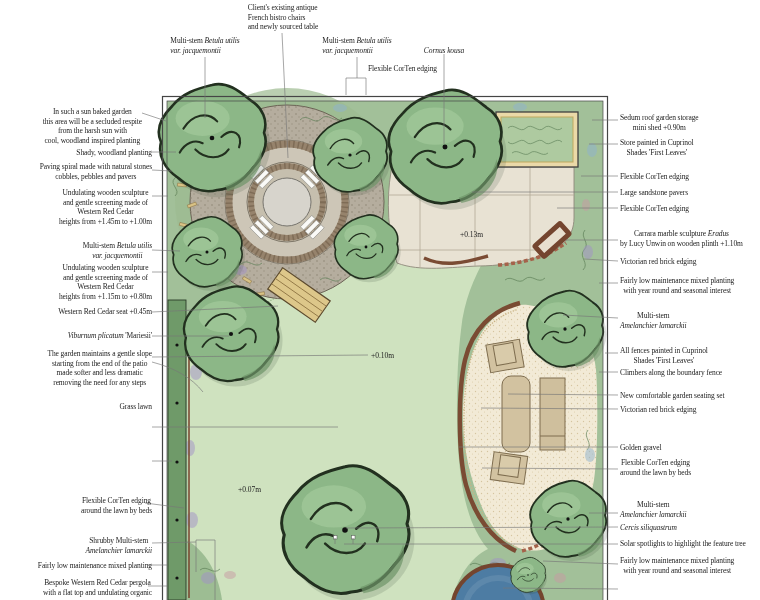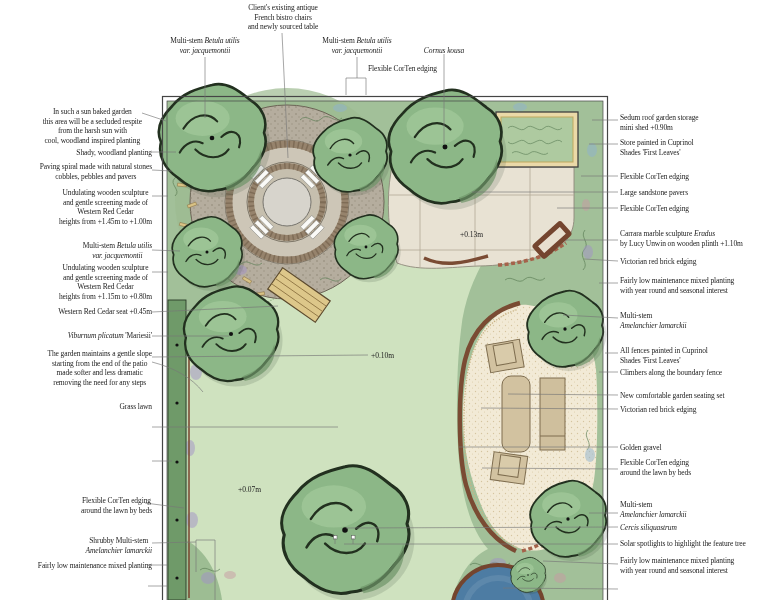--- a/index.html
+++ b/index.html
@@ -2,22 +2,22 @@
 <html><head>
 <meta charset="utf-8">
 <style>
   html,body{margin:0;padding:0;background:#fff;}
   #stage{position:relative;width:760px;height:600px;background:#fff;overflow:hidden;
          font-family:"Liberation Serif",serif;}
   #plan-svg{position:absolute;left:0;top:0;}
   .lbl{position:absolute;font-size:7.5px;line-height:9.7px;color:#1c1c1c;
        letter-spacing:-0.1px;white-space:pre-line;}
   .lb-l{right:608px;text-align:center;}
-  .lb-r{left:620px;text-align:left;}
-  .lb-c{transform:translateX(-50%);text-align:center;}
+  .lb-r{left:620px;text-align:center;}
+  .lb-c{transform:translateX(-50%);text-align:left;}
   .it{font-style:italic;}
   svg text{font-family:"Liberation Serif",serif;font-size:7.5px;fill:#222;}
 </style>
 </head>
 <body>
 
 <div id="stage">
 
 <svg id="plan-svg" width="760" height="600" viewBox="0 0 760 600">
   <defs>
@@ -283,20 +283,22 @@
 <div class="lbl lb-l" style="top:349px"><span>The garden maintains a gentle slope
 starting from the end of the patio
 made softer and less dramatic
 removing the need for any steps</span><span class="it"></span><span></span></div>
 <div class="lbl lb-l" style="top:402px"><span>Grass lawn</span><span class="it"></span><span></span></div>
 <div class="lbl lb-l" style="top:496px"><span>Flexible CorTen edging
 around the lawn by beds</span><span class="it"></span><span></span></div>
 <div class="lbl lb-l" style="top:536px"><span>Shrubby Multi-stem
 </span><span class="it">Amelanchier lamarckii</span><span></span></div>
 <div class="lbl lb-l" style="top:561px"><span>Fairly low maintenance mixed planting</span><span class="it"></span><span></span></div>
+<div class="lbl lb-l" style="top:578px"><span>Bespoke Western Red Cedar pergola
+with a flat top and undulating organic</span><span class="it"></span><span></span></div>
 
 <div class="lbl lb-r" style="top:113px"><span>Sedum roof garden storage
 mini shed +0.90m</span><span class="it"></span><span></span></div>
 <div class="lbl lb-r" style="top:138px"><span>Store painted in Cuprinol
 Shades 'First Leaves'</span><span class="it"></span><span></span></div>
 <div class="lbl lb-r" style="top:172px"><span>Flexible CorTen edging</span><span class="it"></span><span></span></div>
 <div class="lbl lb-r" style="top:188px"><span>Large sandstone pavers</span><span class="it"></span><span></span></div>
 <div class="lbl lb-r" style="top:204px"><span>Flexible CorTen edging</span><span class="it"></span><span></span></div>
 <div class="lbl lb-r" style="top:229px"><span>Carrara marble sculpture </span><span class="it">Eradus</span><span>
 by Lucy Unwin on wooden plinth +1.10m</span></div>

